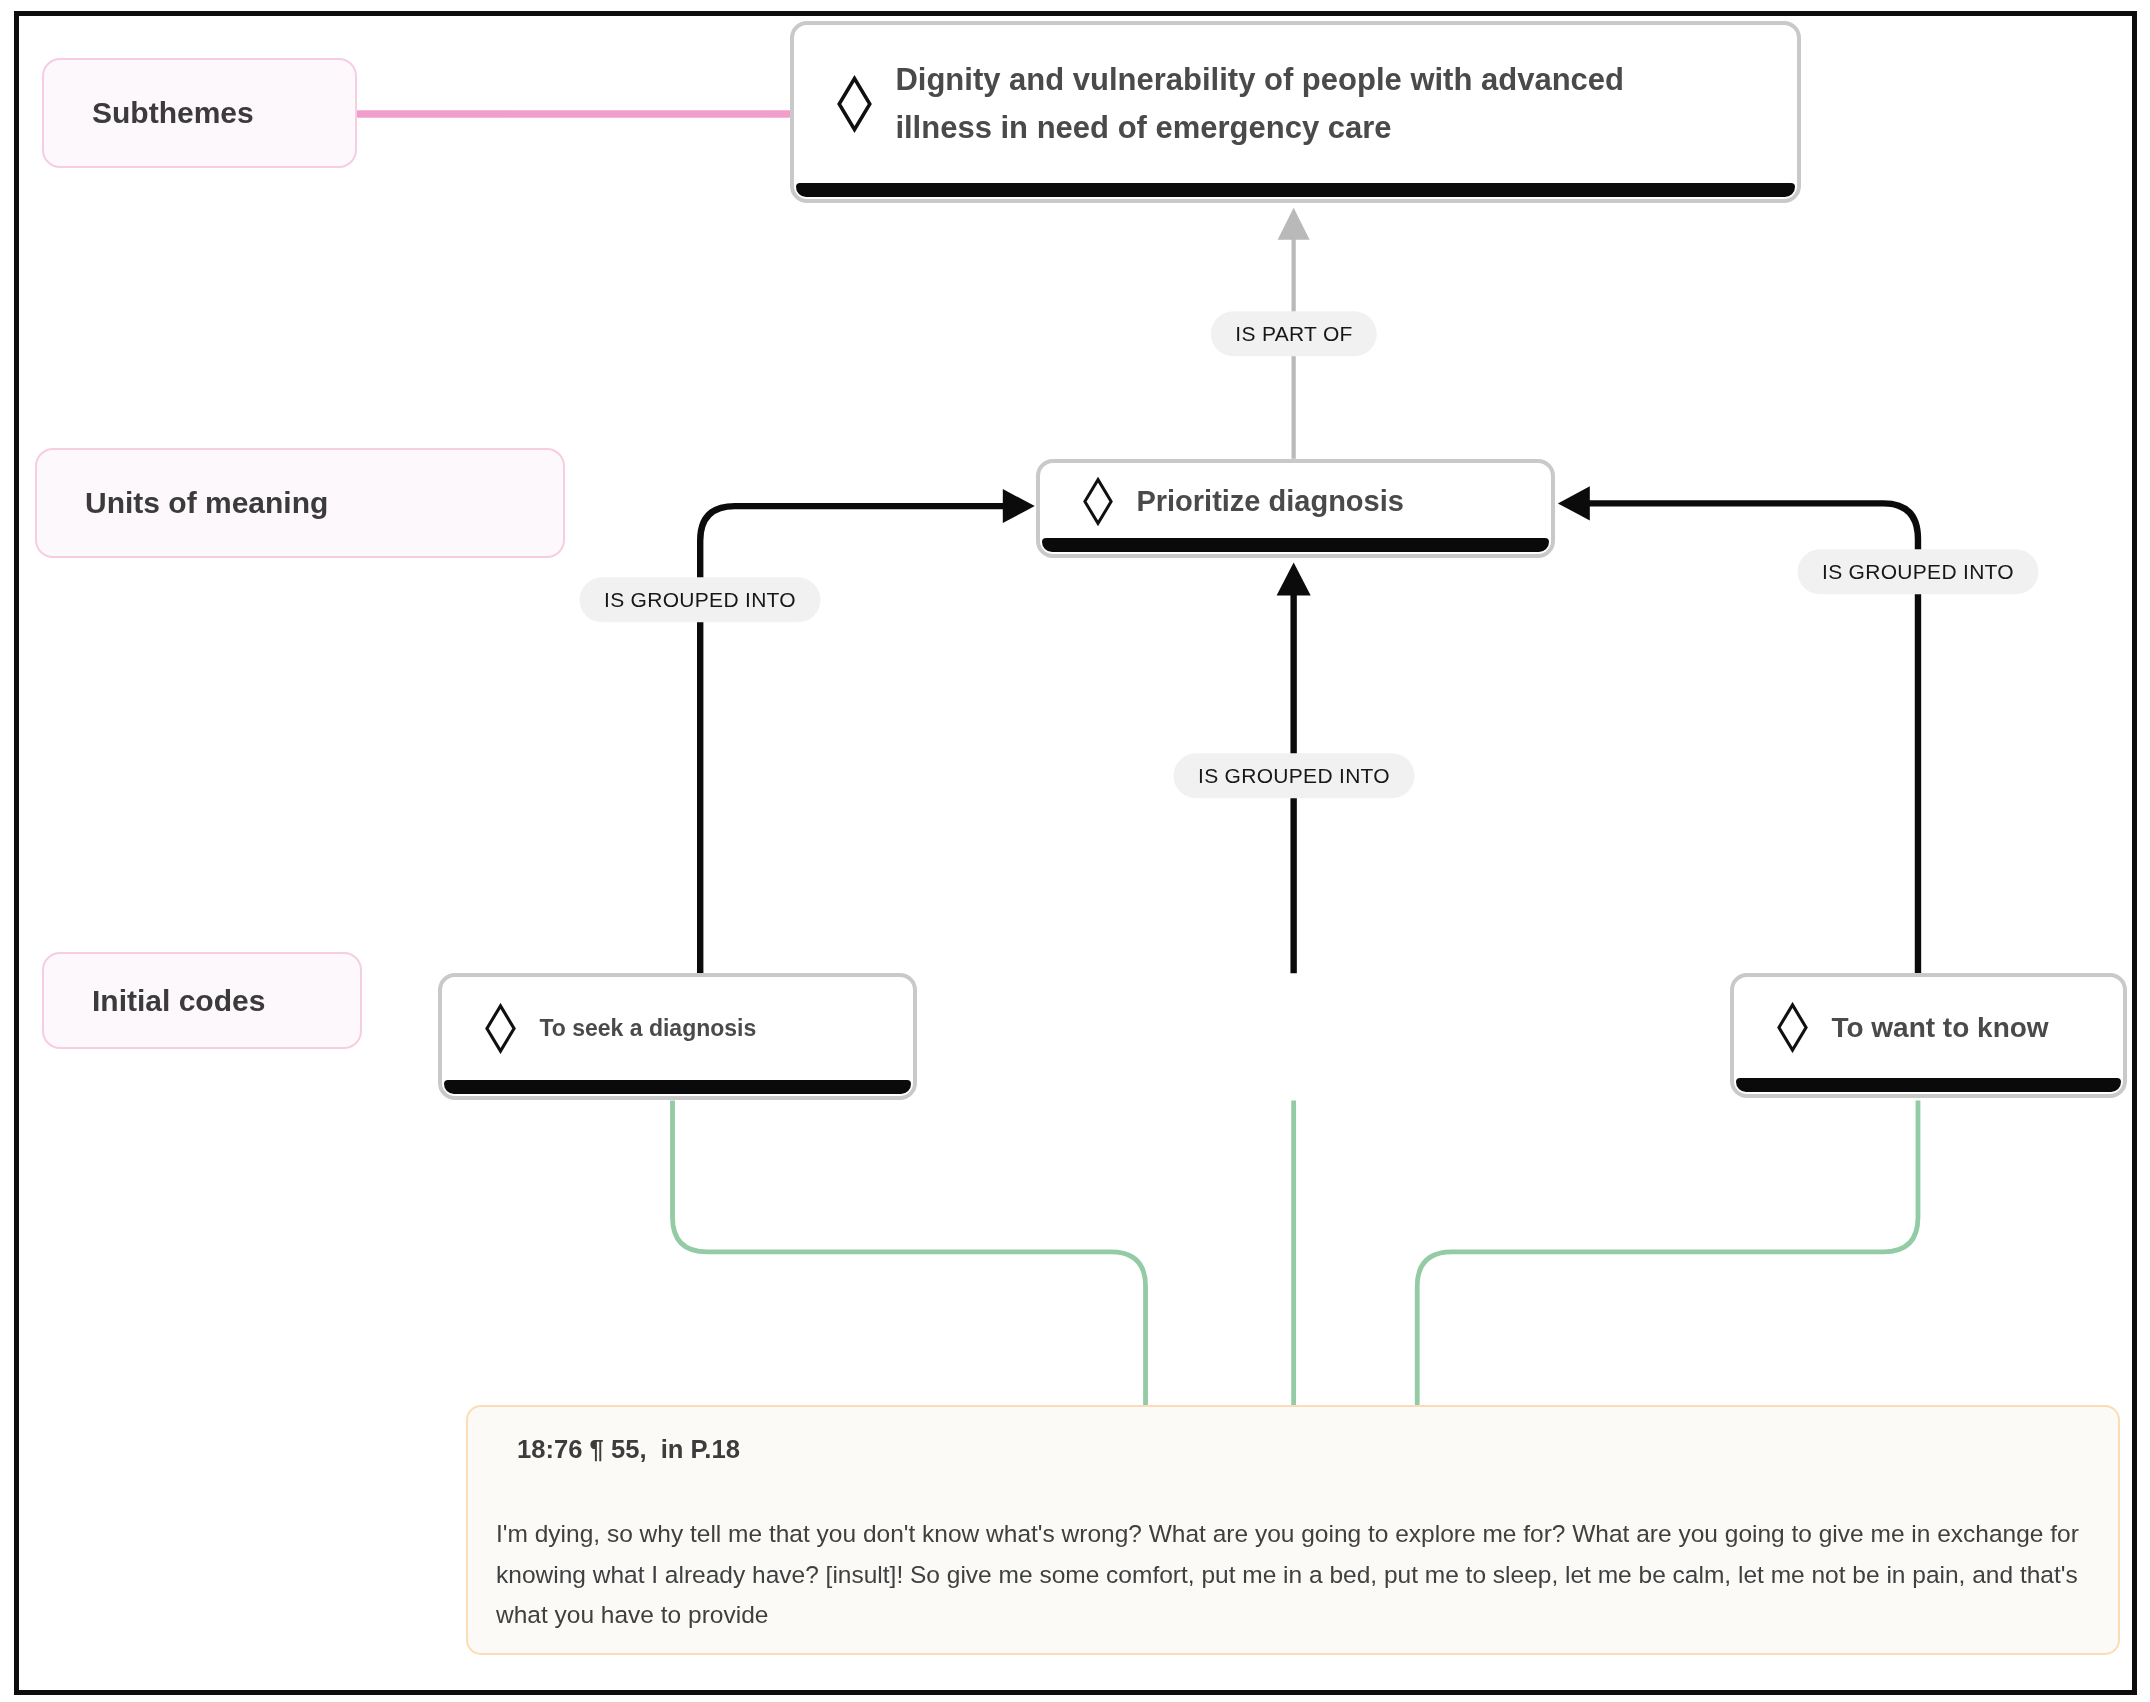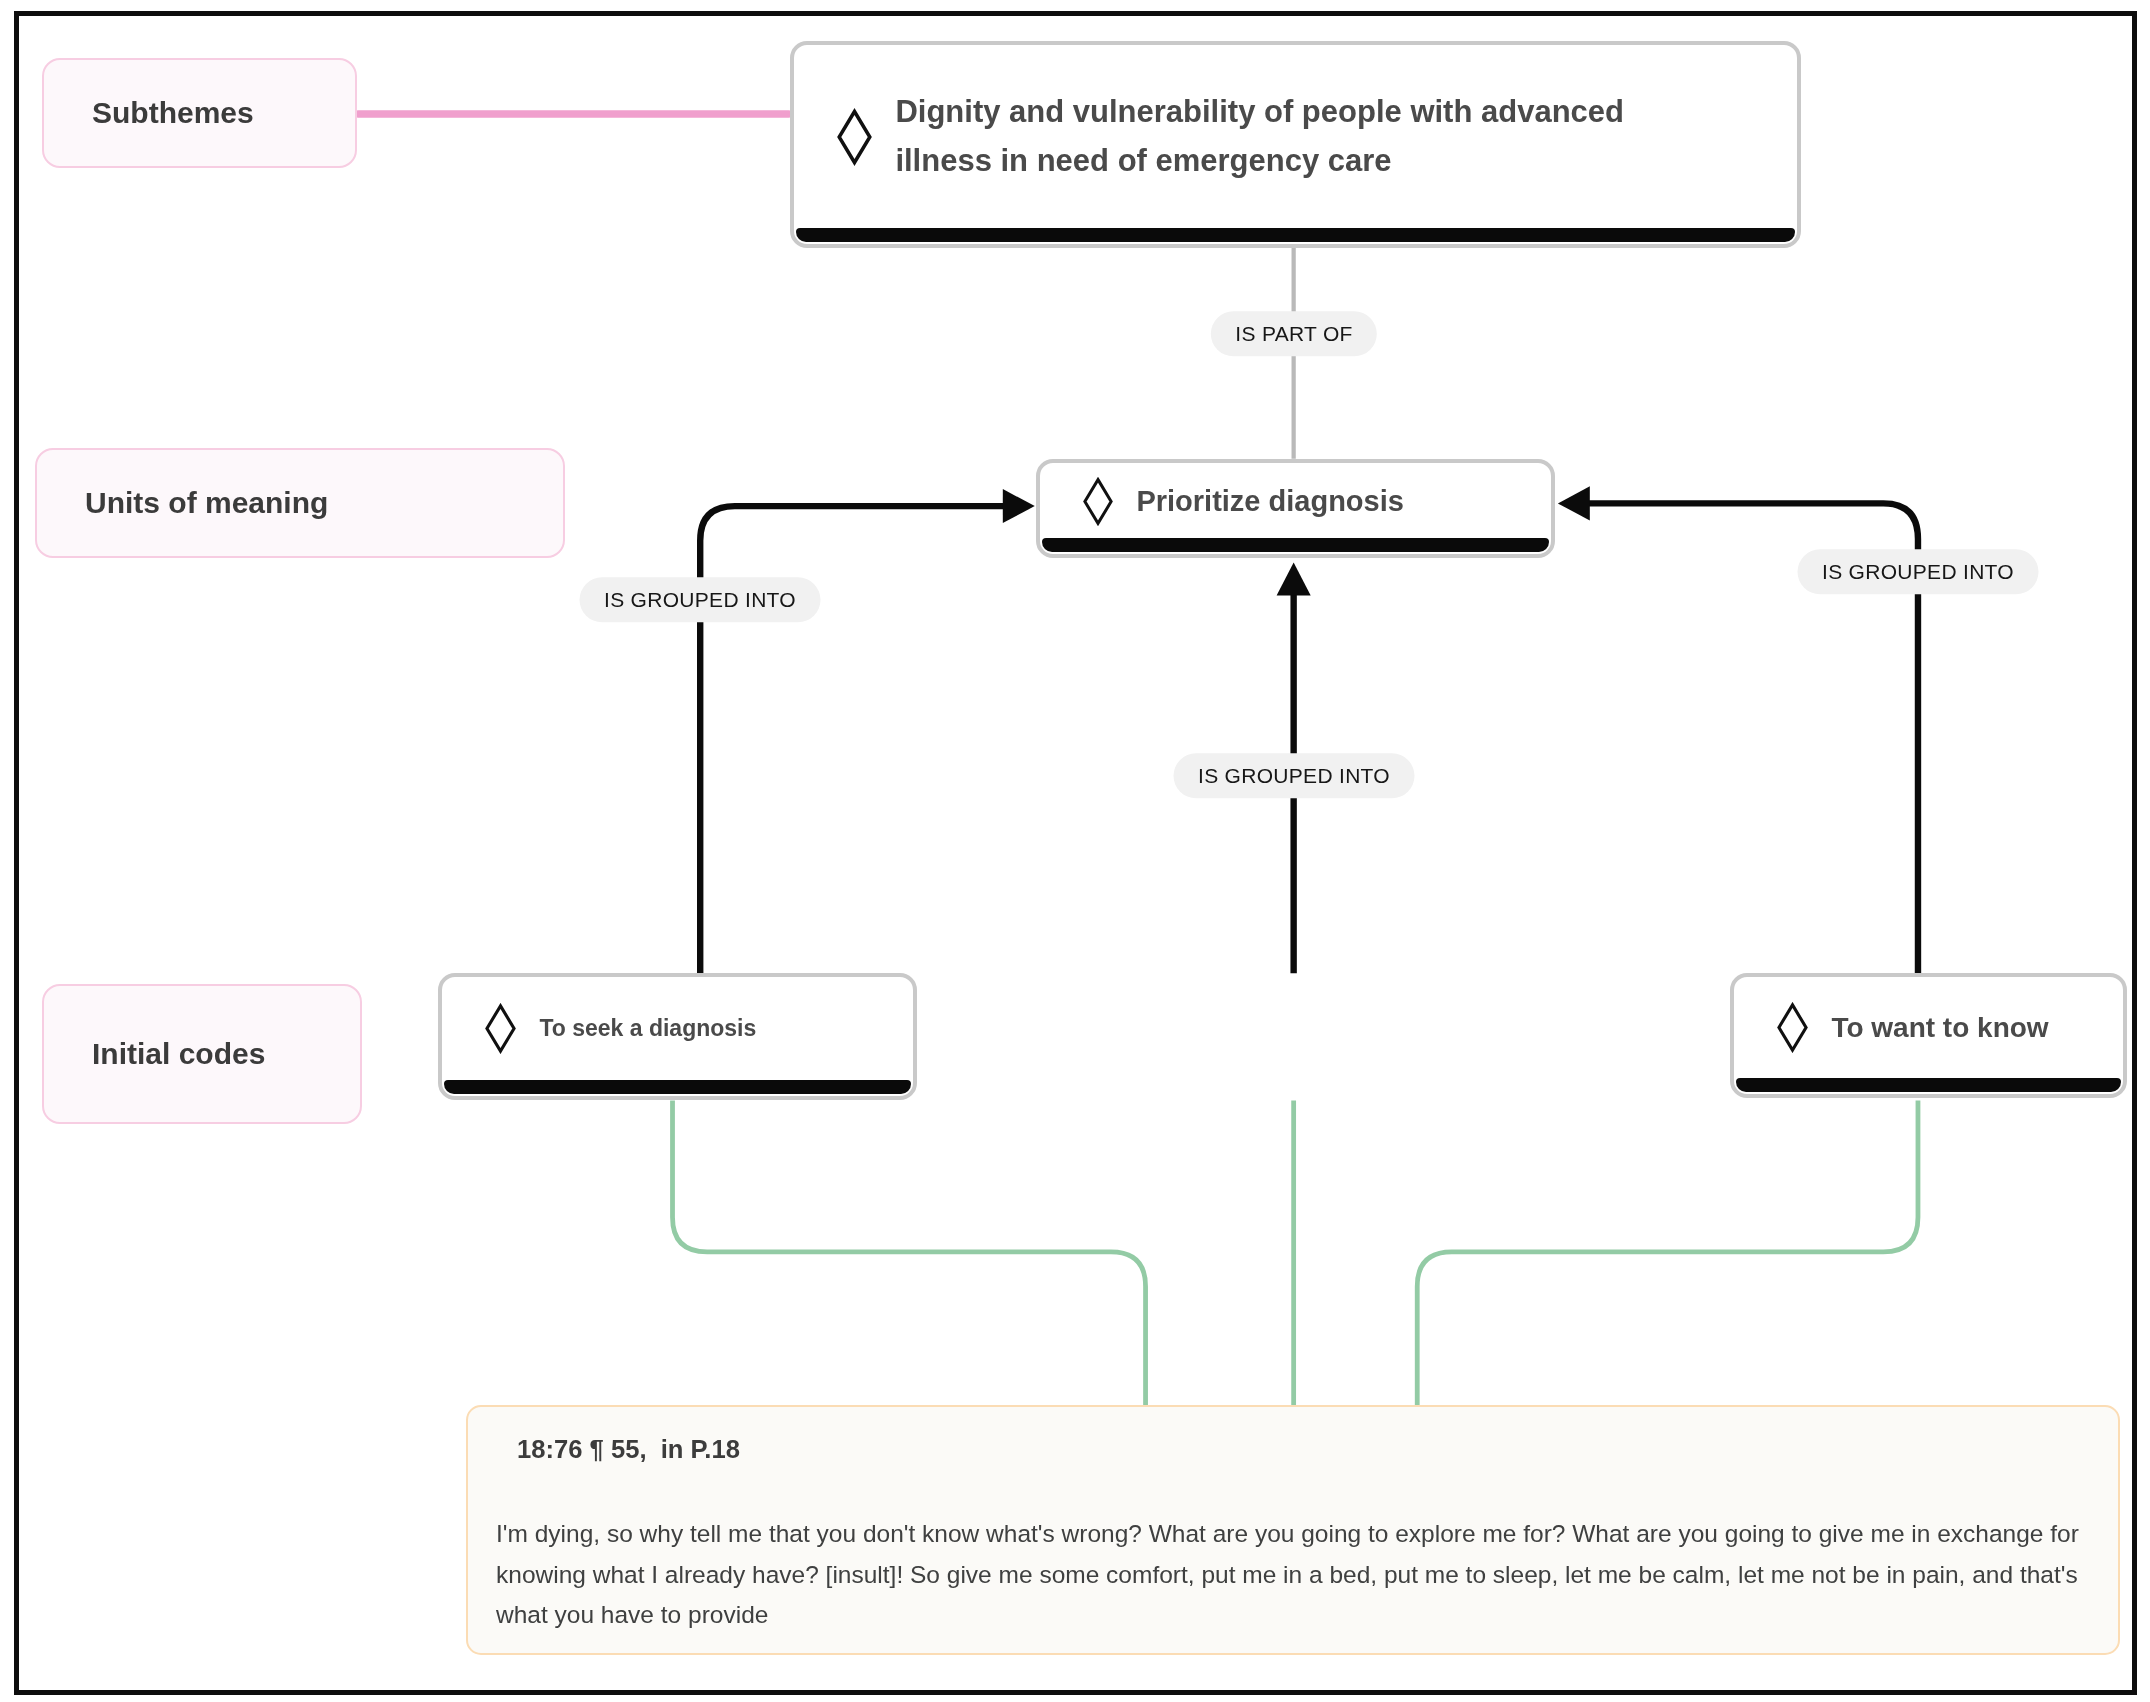--- a/index.html
+++ b/index.html
@@ -88,25 +88,25 @@
     <line class="stroke-green" x1="2428" y1="2066" x2="2428" y2="2640"></line>
     <path class="stroke-green" d="M 3600 2066 L 3600 2285 Q 3600 2350 3535 2350 L 2725 2350 Q 2660 2350 2660 2415 L 2660 2640"></path>
   </svg>
 
   <div class="row-label" style="left:42px;top:58px;width:315px;height:110px;">
     <span>Subthemes</span>
   </div>
   <div class="row-label" style="left:35px;top:448px;width:530px;height:110px;">
     <span>Units of meaning</span>
   </div>
-  <div class="row-label" style="left:42px;top:984px;width:320px;height:140px;">
+  <div class="row-label" style="left:42px;top:952px;width:320px;height:97px;">
     <span>Initial codes</span>
   </div>
 
-  <div class="node" style="left:790px;top:21px;width:1011px;height:207px;font-size:31px;margin-top:20px;">
+  <div class="node" style="left:790px;top:21px;width:1011px;height:182px;font-size:31px;">
     <span class="diamond">
       <svg class="dm-svg" width="35" height="58" viewBox="0 0 24 38">
           <polygon class="dm-stroke" points="12,1.5 22.5,19 12,36.5 1.5,19"></polygon>
         </svg>
     </span>
     <span class="theme-text">Dignity and vulnerability of people with advanced illness in need of emergency care</span>
   </div>
 
   <div class="node" style="left:1036px;top:459px;width:519px;height:99px;font-size:29px;padding-bottom:14px;">
     <span class="diamond">

